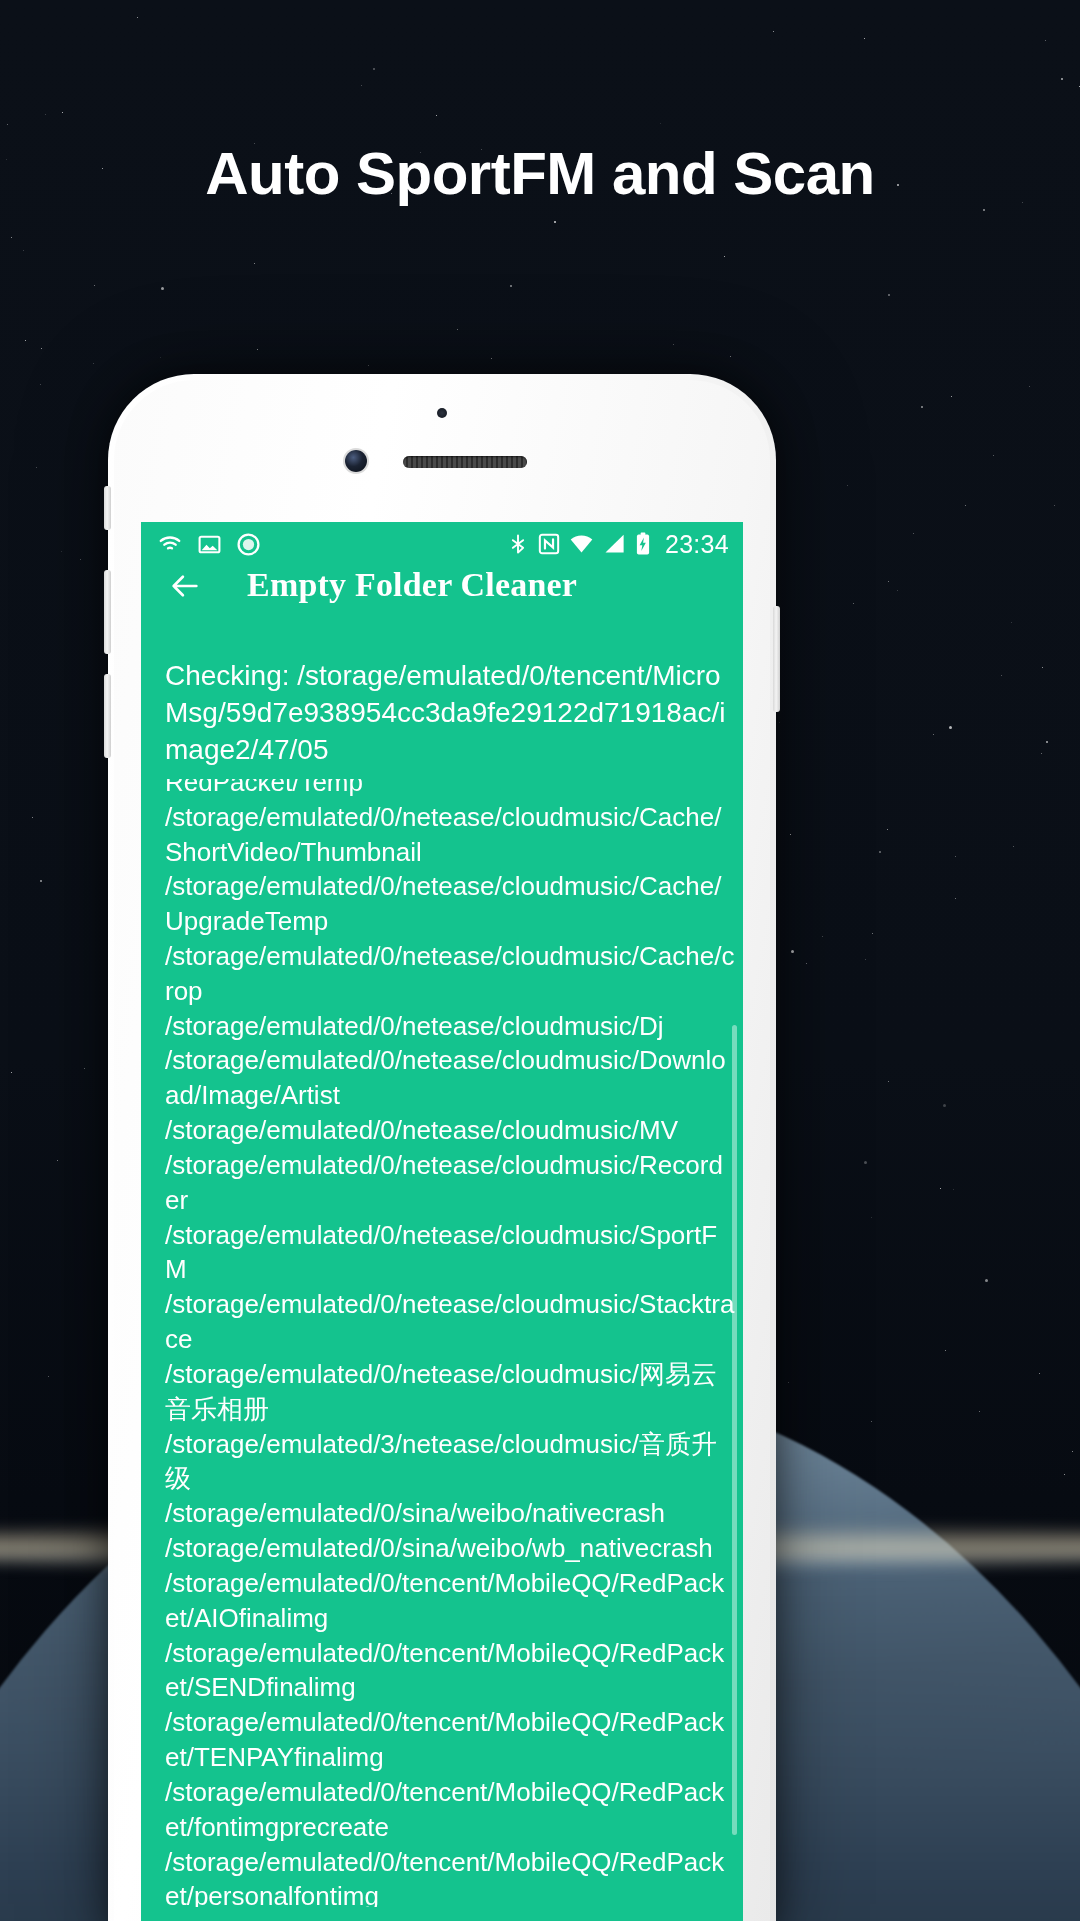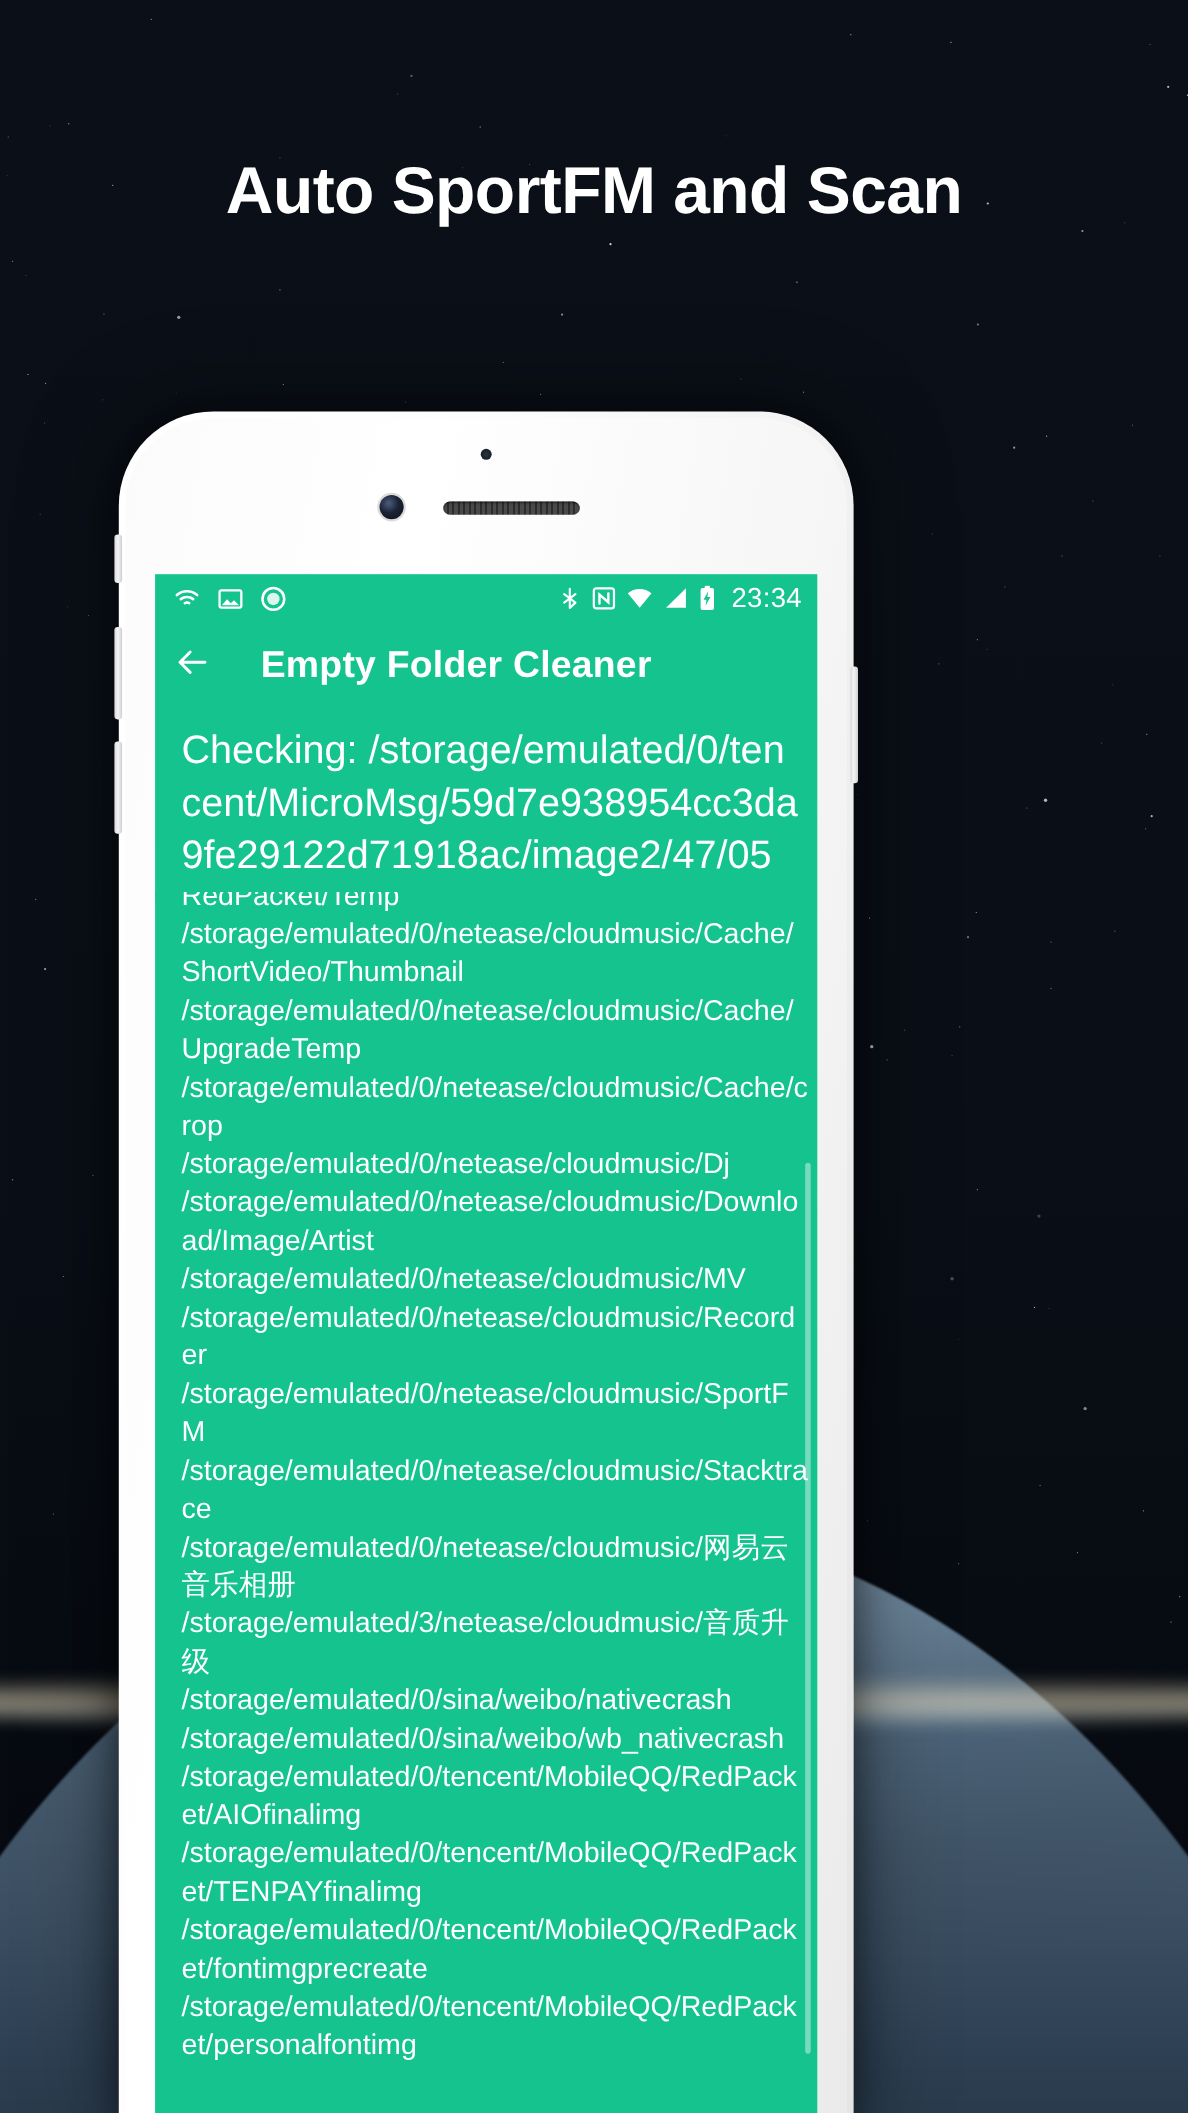--- a/index.html
+++ b/index.html
@@ -144,41 +144,42 @@
     color: #ffffff;
     font-size: 25px;
     font-weight: 500;
     letter-spacing: 0.3px;
     margin-left: 5px;
   }
 
   
   .appbar {
     height: 76px;
-    display: flex; align-items: center;
-    padding-left: 12px;
+    display: flex; 
+    padding-left: 22px;
+    font-family: Liberation Serif, serif;
   }
   .back-btn {
     width: 44px; height: 44px;
     display: flex; align-items: center; justify-content: center;
     cursor: pointer;
   }
   .appbar-title {
     color: #ffffff;
     font-size: 34px;
     font-weight: bold;
     margin-left: 40px;
     letter-spacing: 0.2px;
     white-space: nowrap;
   }
 
   
   .checking {
     color: #ffffff;
-    font-size: 36px;
+    font-size: 28px;
     line-height: 1.32;
     padding: 16px 14px 10px 24px;
     word-break: break-all;
     font-weight: 400;
   }
 
   
   .list-wrap {
     position: relative;
     height: 1128px;
@@ -514,20 +515,21 @@
             <div class="path-line">/storage/emulated/0/netease/cloudmusic/Download/Image/Artist</div>
             <div class="path-line">/storage/emulated/0/netease/cloudmusic/MV</div>
             <div class="path-line">/storage/emulated/0/netease/cloudmusic/Recorder</div>
             <div class="path-line">/storage/emulated/0/netease/cloudmusic/SportFM</div>
             <div class="path-line">/storage/emulated/0/netease/cloudmusic/Stacktrace</div>
             <div class="path-line">/storage/emulated/0/netease/cloudmusic/网易云音乐相册</div>
             <div class="path-line">/storage/emulated/3/netease/cloudmusic/音质升级</div>
             <div class="path-line">/storage/emulated/0/sina/weibo/nativecrash</div>
             <div class="path-line">/storage/emulated/0/sina/weibo/wb_nativecrash</div>
             <div class="path-line">/storage/emulated/0/tencent/MobileQQ/RedPacket/AIOfinalimg</div>
+            <div class="path-line">/storage/emulated/0/tencent/MobileQQ/RedPacket/SENDfinalimg</div>
             <div class="path-line">/storage/emulated/0/tencent/MobileQQ/RedPacket/TENPAYfinalimg</div>
             <div class="path-line">/storage/emulated/0/tencent/MobileQQ/RedPacket/fontimgprecreate</div>
             <div class="path-line">/storage/emulated/0/tencent/MobileQQ/RedPacket/personalfontimg</div>
           </div>
         <div class="scroll-track"></div>
       </div>
 
     </div>
   </div>
 </div>

